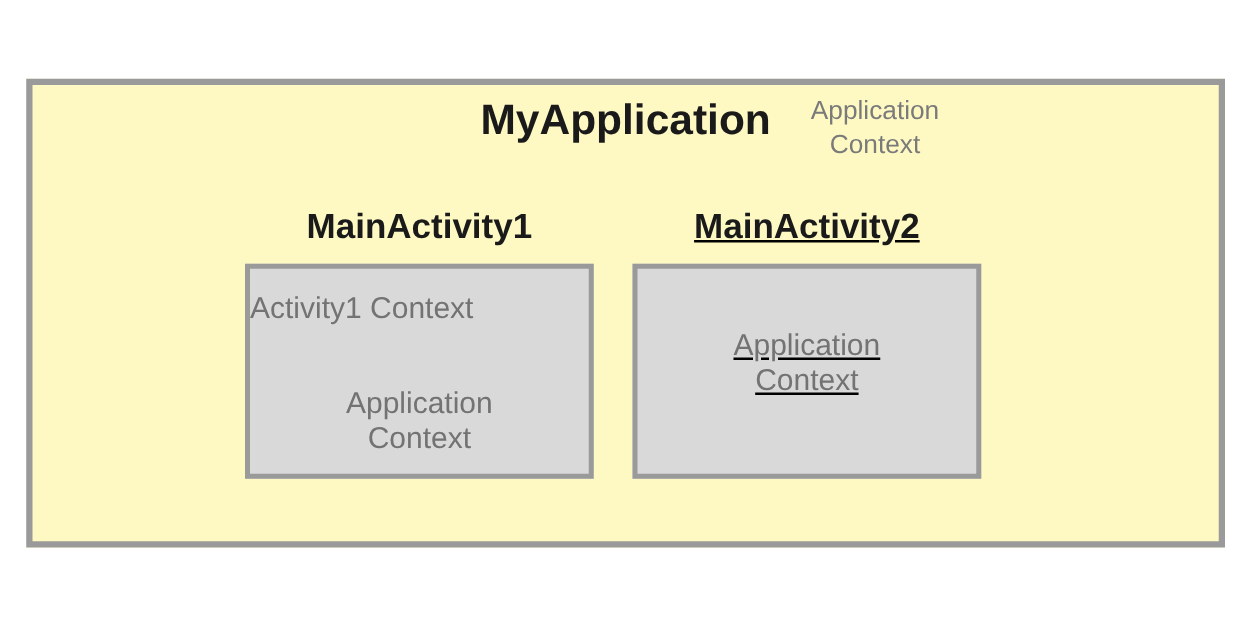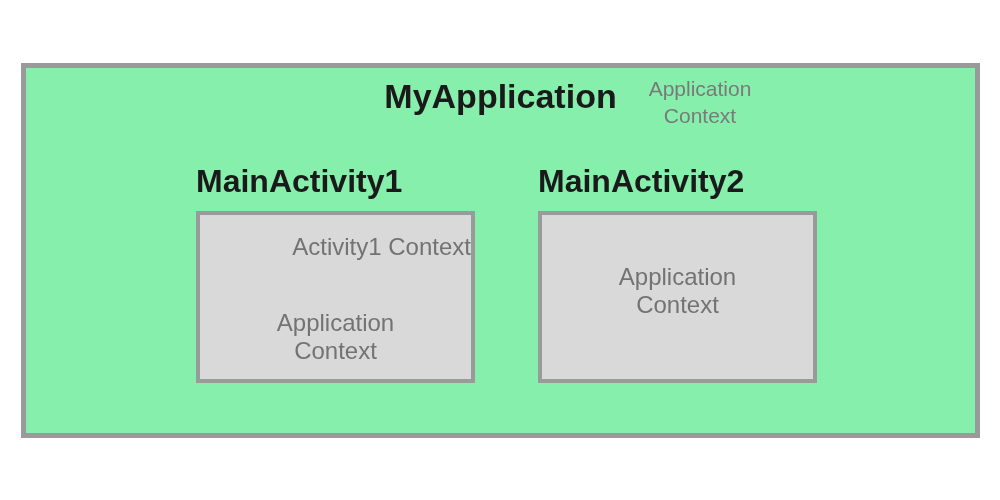--- a/index.html
+++ b/index.html
@@ -16,21 +16,21 @@
     overflow: hidden;
   }
   .outer-box {
     position: absolute;
     left: 21px;
     top: 63px;
     width: 959px;
     height: 375px;
     box-sizing: border-box;
     border: 5px solid #9a9a9a;
-    background: #86efac;
+    background: #fef9c3;
   }
   .app-title {
     position: absolute;
     left: 0;
     top: 7px;
     width: 100%;
     text-align: center;
     font-size: 34px;
     line-height: 42px;
     font-weight: bold;
@@ -47,41 +47,42 @@
     line-height: 27px;
     font-weight: normal;
     color: #7a7a7a;
   }
   .activity-column {
     position: absolute;
     top: 93px;
     width: 279px;
   }
   .activity-column.col-1 { left: 170px; }
-  .activity-column.col-2 { left: 512px; }
+  .activity-column.col-2 { left: 480px; text-decoration: underline; }
   .activity-title {
     width: 100%;
-    font-size: 32px;
+    text-align: center;
+    font-size: 28px;
     line-height: 40px;
     font-weight: bold;
     color: #1a1a1a;
     white-space: nowrap;
   }
   .inner-box {
     margin-top: 10px;
     width: 279px;
     height: 172px;
     box-sizing: border-box;
     border: 4px solid #9a9a9a;
     background: #d9d9d9;
   }
   .activity-context-label {
     margin: 18px auto 0 auto;
     width: 100%;
-    text-align: right;
+    text-align: left;
     font-size: 24px;
     line-height: 28px;
     color: #737373;
     white-space: nowrap;
   }
   .inner-app-context-label {
     margin: 48px auto 0 auto;
     width: 180px;
     text-align: center;
     font-size: 24px;

